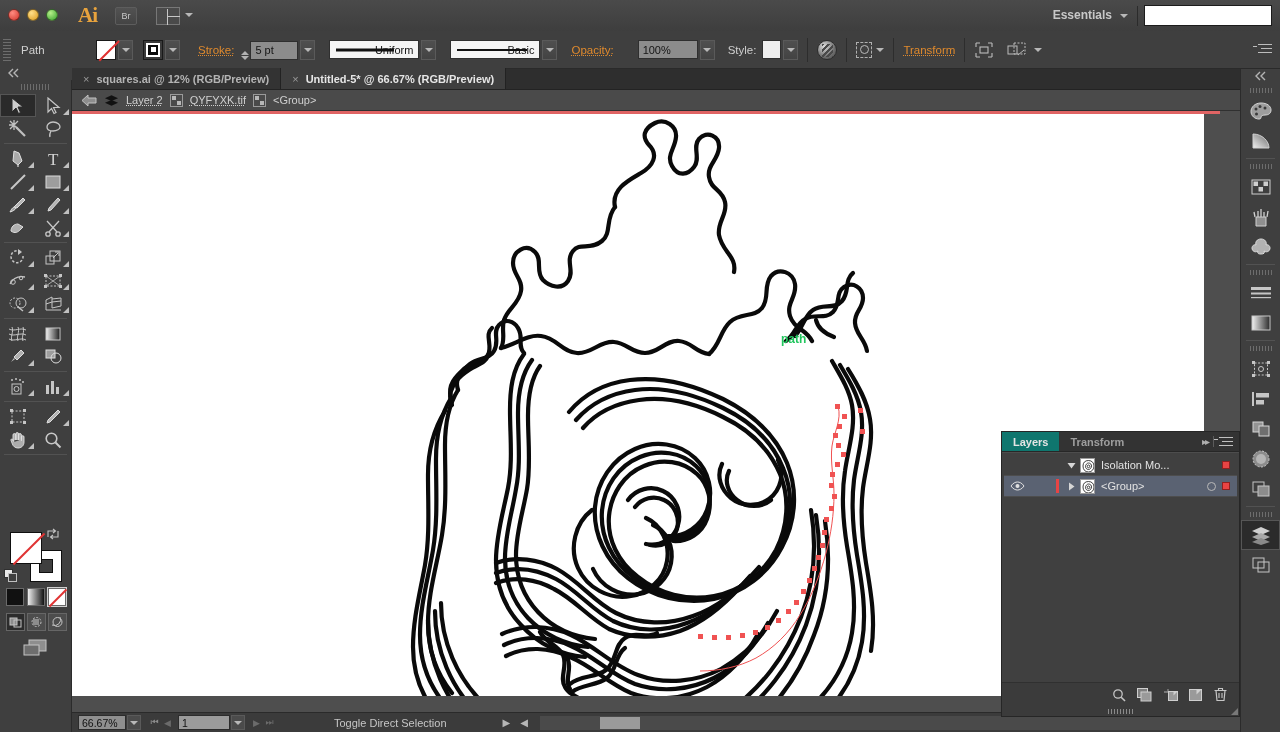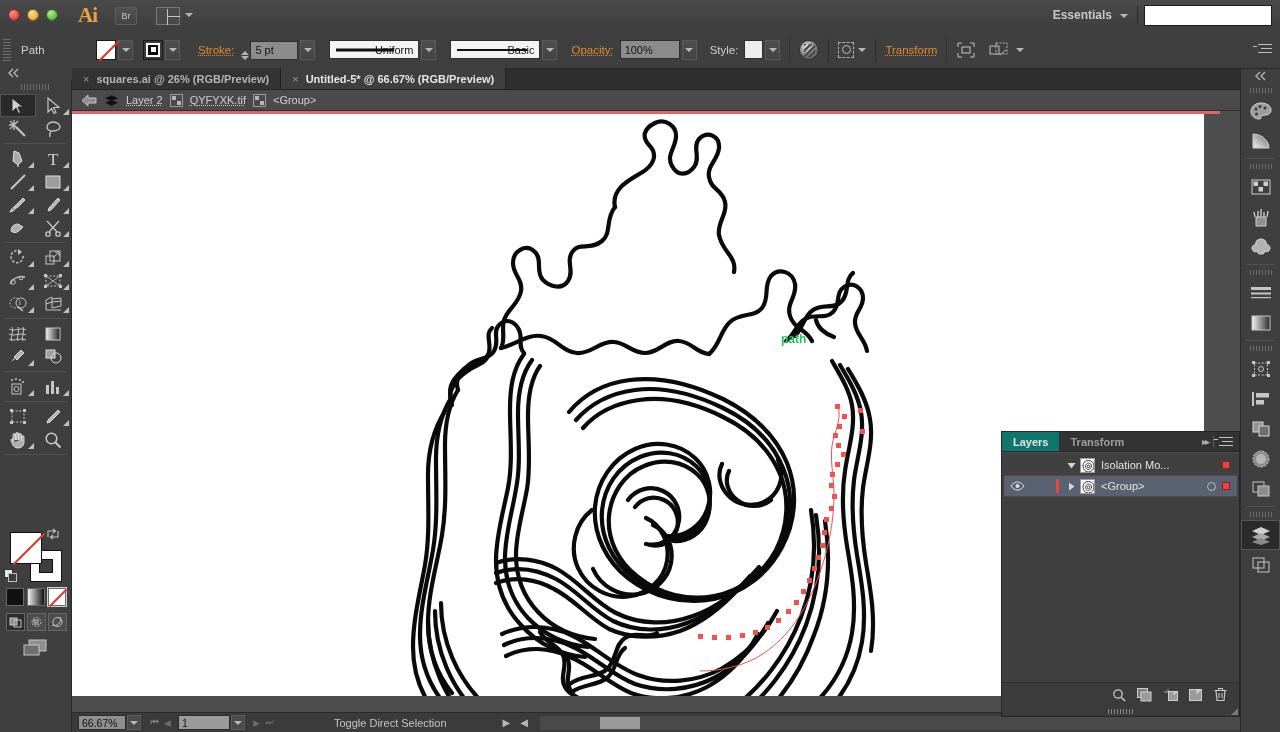--- a/index.html
+++ b/index.html
@@ -362,21 +362,21 @@
       <div class="white-field basic" style="width:90px;">
         <div class="strokeline"></div>
         <span>Basic</span>
       </div>
       <div class="mini-drop">
           <span class="caret"></span>
         </div>
     </div>
 
     <div class="cb-label orange" style="margin-left:14px;">Opacity:</div>
-    <div style="display:flex;align-items:center;margin-left:6px;">
+    <div style="display:flex;align-items:center;margin-left:24px;">
       <div class="field" style="width:60px;">100%</div>
       <div class="mini-drop">
           <span class="caret"></span>
         </div>
     </div>
 
     <div class="cb-label" style="margin-left:13px;">Style:</div>
     <div style="display:flex;align-items:center;margin-left:6px;">
       <div class="style-swatch"></div>
       <div class="mini-drop">
@@ -416,21 +416,21 @@
       <i style="top:0;width:14px;"></i>
         <i style="top:4px;width:11px;"></i>
         <i style="top:8px;width:14px;"></i>
       <i style="top:2px;right:15px;width:4px;"></i>
     </div>
   </div>
 
   <div class="tabbar">
     <div class="doctab">
       <span class="tab-x">×</span>
-      <span>squares.ai @ 26% (RGB/Preview)</span>
+      <span>squares.ai @ 12% (RGB/Preview)</span>
     </div>
     <div class="doctab active">
       <span class="tab-x">×</span>
       <span>Untitled-5* @ 66.67% (RGB/Preview)</span>
     </div>
   </div>
 
   <div class="isobar">
     <svg class="iso-back" viewBox="0 0 16 13">
       <path d="M7 1L1 6.5 7 12V9h8V4H7z" fill="#8e8e8e" stroke="#c2c2c2" stroke-width="1"></path>

